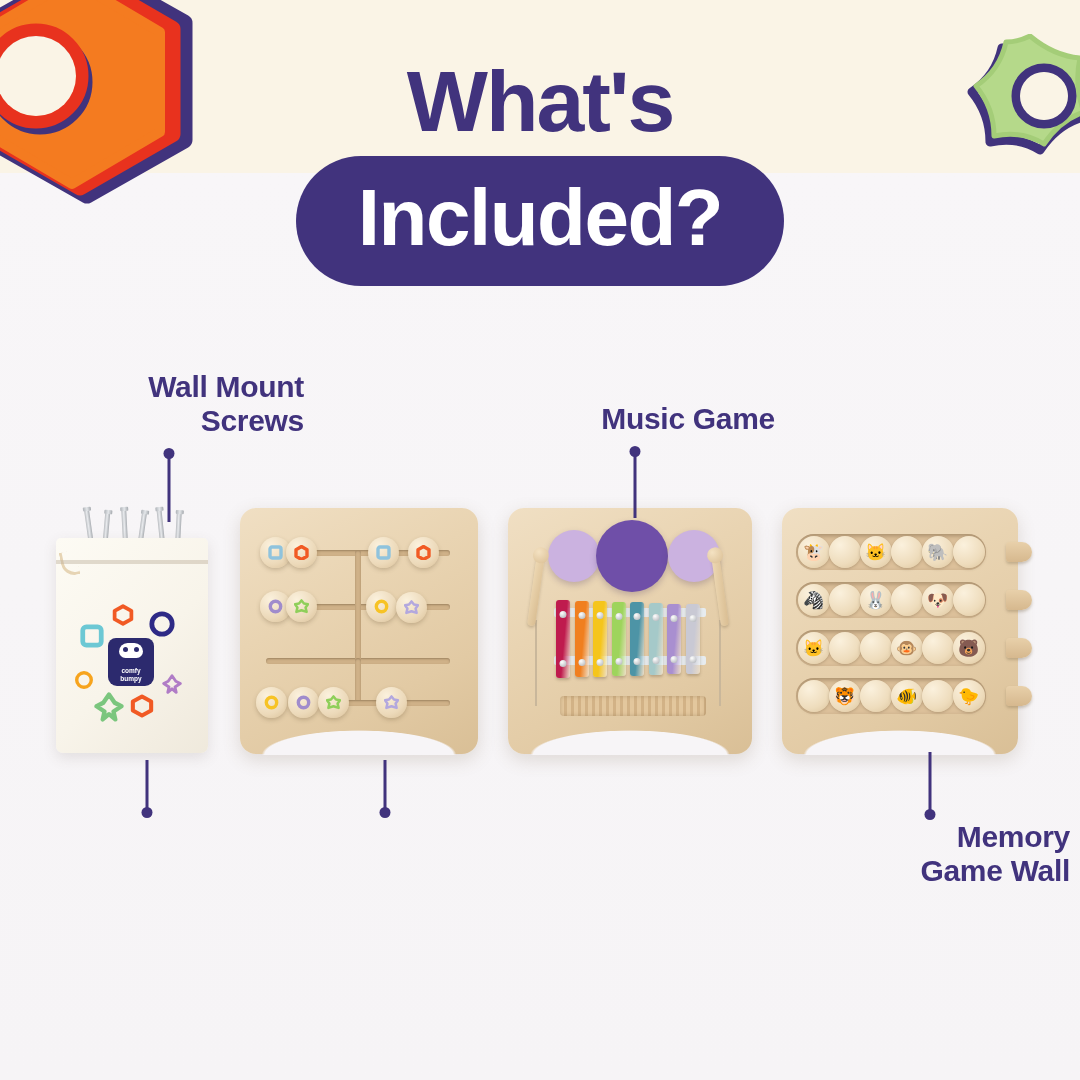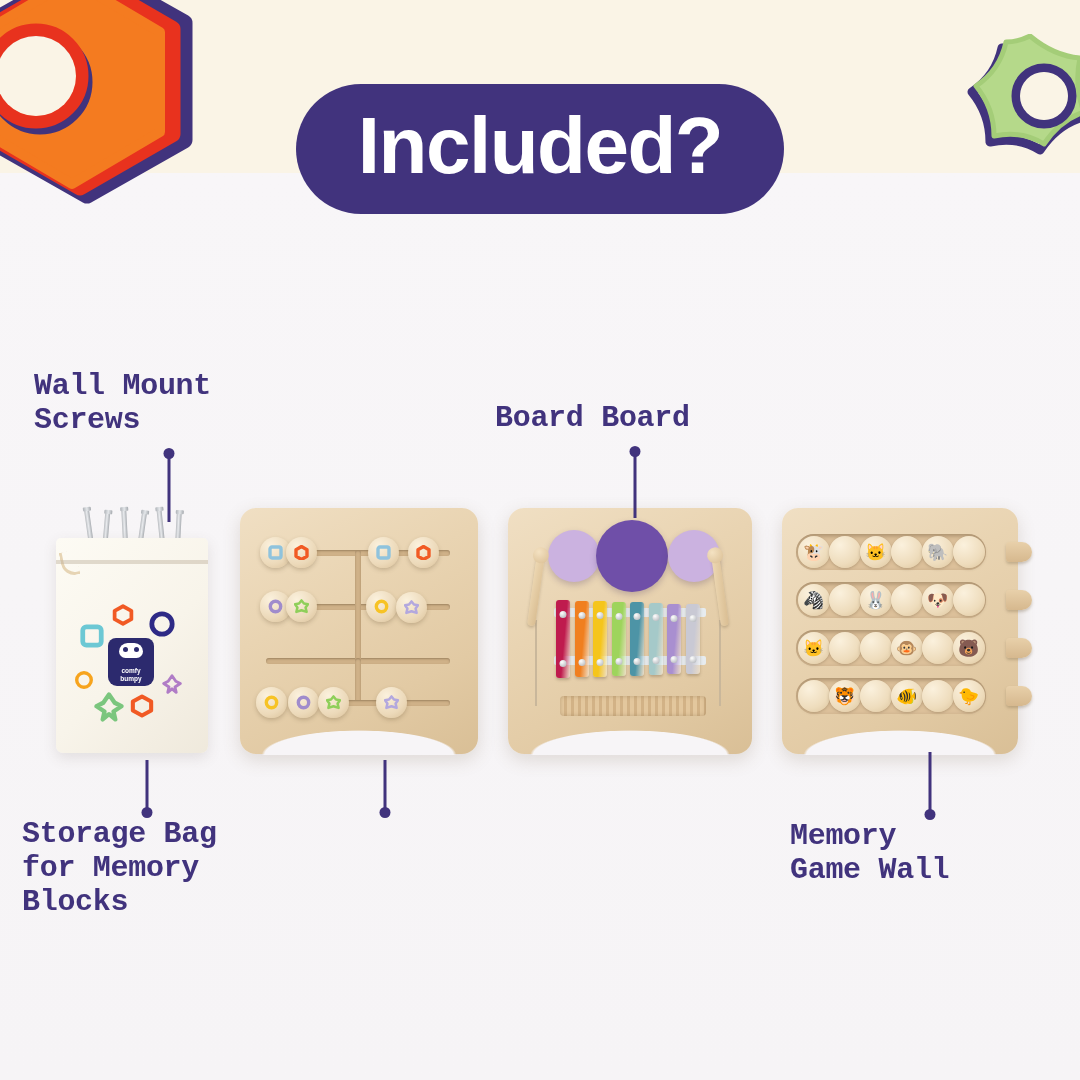--- a/index.html
+++ b/index.html
@@ -28,28 +28,28 @@
   
   .title-wrap {
     position: absolute; left: 0; top: 58px; width: 1080px;
     text-align: center; z-index: 6;
   }
   .title-top {
     font-size: 86px; font-weight: 800; color: #41337d;
     letter-spacing: -2px; line-height: 1.02;
   }
   .title-pill {
-    display: inline-block; margin-top: 26px;
+    display: inline-block; margin-top: 10px;
     background: #41337d; color: #ffffff;
     font-size: 80px; font-weight: 800; letter-spacing: -1.5px;
     padding: 22px 62px 28px; border-radius: 90px; line-height: 1.0;
   }
 
   
-  .callout { position: absolute; text-align: left; z-index: 5; font-family: Liberation Mono, monospace; }
+  .callout { position: absolute; text-align: right; z-index: 5; }
   .callout-text {
     color: #41337d; font-size: 30px; font-weight: 800;
     line-height: 1.13; letter-spacing: -0.3px; white-space: pre-line;
   }
   .connector { position: relative; width: 100%; height: 100%; }
   .conn-line {
     position: absolute; left: 50%; transform: translateX(-50%);
     width: 3px; background: #41337d;
   }
   .conn-dot {
@@ -219,48 +219,46 @@
 <div class="deco-star">
   <svg viewBox="0 0 130 140" width="130" height="140">
     <path d="M68 8 Q92 28 118 30 Q112 58 122 84 Q98 92 82 116 Q60 102 32 108 Q32 80 14 58 Q38 42 44 14 Q56 14 68 8 Z" fill="none" stroke="#41337d" stroke-width="9" stroke-linejoin="round"></path>
     <path d="M72 2 Q96 22 122 24 Q116 52 126 78 Q102 86 86 110 Q64 96 36 102 Q36 74 18 52 Q42 36 48 8 Q60 8 72 2 Z" fill="#b5d98a" stroke="#a4cd78" stroke-width="5" stroke-linejoin="round"></path>
     <circle cx="86" cy="62" r="28" fill="none" stroke="#41337d" stroke-width="9"></circle>
     <circle cx="86" cy="62" r="24" fill="#faf4e6"></circle>
   </svg>
 </div>
 
 <div class="title-wrap">
+  <div class="title-top">What's</div>
   <div class="title-pill">Included?</div>
 </div>
 
 <div class="callout cl-wall">
   <div class="callout-text">Wall Mount
 Screws</div>
   <div class="connector">
     <span class="conn-dot"></span>
     <span class="conn-line"></span>
   </div>
 </div>
 
 <div class="callout cl-music">
-  <div class="callout-text">Board Board</div>
+  <div class="callout-text">Music Game</div>
   <div class="connector">
     <span class="conn-dot"></span>
     <span class="conn-line"></span>
   </div>
 </div>
 
 <div class="callout cl-storage">
   <div class="connector">
     <span class="conn-line"></span>
     <span class="conn-dot"></span>
   </div>
-  <div class="callout-text">Storage Bag
-for Memory
-Blocks</div>
 </div>
 
 <div class="callout cl-maze">
   <div class="connector">
     <span class="conn-line"></span>
     <span class="conn-dot"></span>
   </div>
 </div>
 
 <div class="callout cl-memory">

